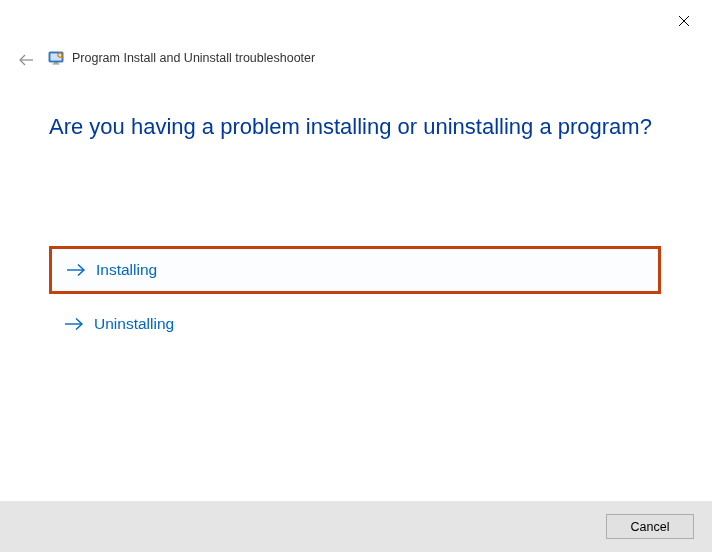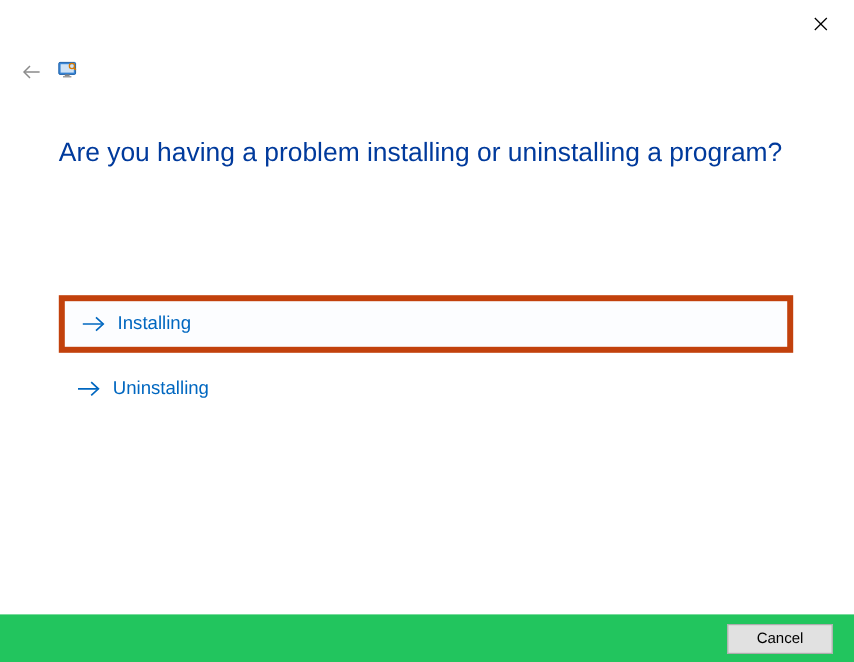--- a/index.html
+++ b/index.html
@@ -85,21 +85,21 @@
     }
     .option {
       display: flex;
       align-items: center;
       height: 48px;
       padding-left: 14px;
       cursor: pointer;
       border: 1px solid transparent;
     }
     .option.selected {
-      border: 5px solid #c2410c;
+      border: 3px solid #c2410c;
       background: #fcfdff;
     }
     .option + .option {
       margin-top: 6px;
     }
     .arrow-icon {
       width: 20px;
       height: 16px;
       color: #0067c0;
       margin-right: 10px;
@@ -112,22 +112,22 @@
     }
     .option-label {
       color: #0067c0;
       font-size: 15.5px;
     }
     .footer {
       position: absolute;
       bottom: 0;
       left: 0;
       right: 0;
-      height: 40px;
-      background: #22c55e;
+      height: 51px;
+      background: #e5e5e5;
       display: flex;
       align-items: center;
       justify-content: flex-end;
       padding-right: 18px;
     }
     .cancel-btn {
       width: 88px;
       height: 25px;
       background: #e1e1e1;
       border: 1px solid #adadad;
@@ -162,20 +162,21 @@
   <span class="app-icon">
     <svg viewBox="0 0 16 16">
       <rect x="1" y="2" width="14" height="10" rx="1" fill="#3a87d6" stroke="#1b5fa8" stroke-width="0.8"></rect>
       <rect x="2.5" y="3.5" width="11" height="7" fill="#cfe3f7"></rect>
       <rect x="6" y="12" width="4" height="1.5" fill="#888"></rect>
       <rect x="4.5" y="13.5" width="7" height="1" fill="#888"></rect>
       <circle cx="12" cy="5" r="2.2" fill="none" stroke="#d97a00" stroke-width="1.1"></circle>
       <line x1="13.5" y1="6.5" x2="15.2" y2="8.2" stroke="#d97a00" stroke-width="1.3"></line>
     </svg>
   </span>
+  <span class="app-title">Program Install and Uninstall troubleshooter</span>
 </div>
 
 <div class="heading">Are you having a problem installing or uninstalling a program?</div>
 
 <div class="options">
   <div class="option selected">
     <span class="arrow-icon">
       <svg viewBox="0 0 20 14">
           <line x1="1" y1="7" x2="18" y2="7" stroke="currentColor" stroke-width="1.4"></line>
           <polyline points="12,1.5 18,7 12,12.5" fill="none" stroke="currentColor" stroke-width="1.4"></polyline>

